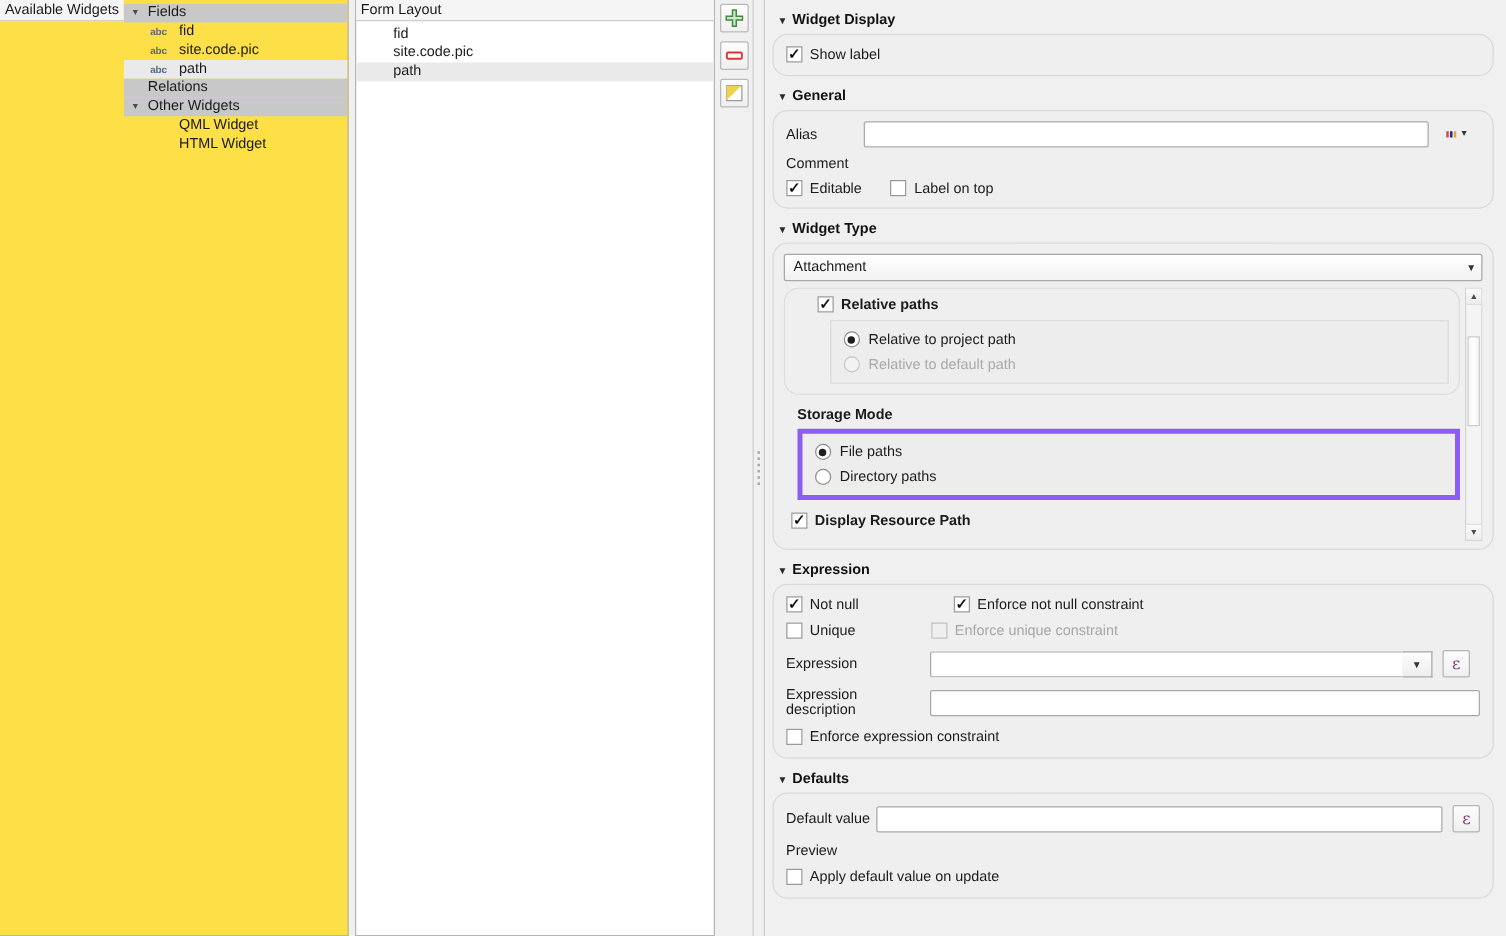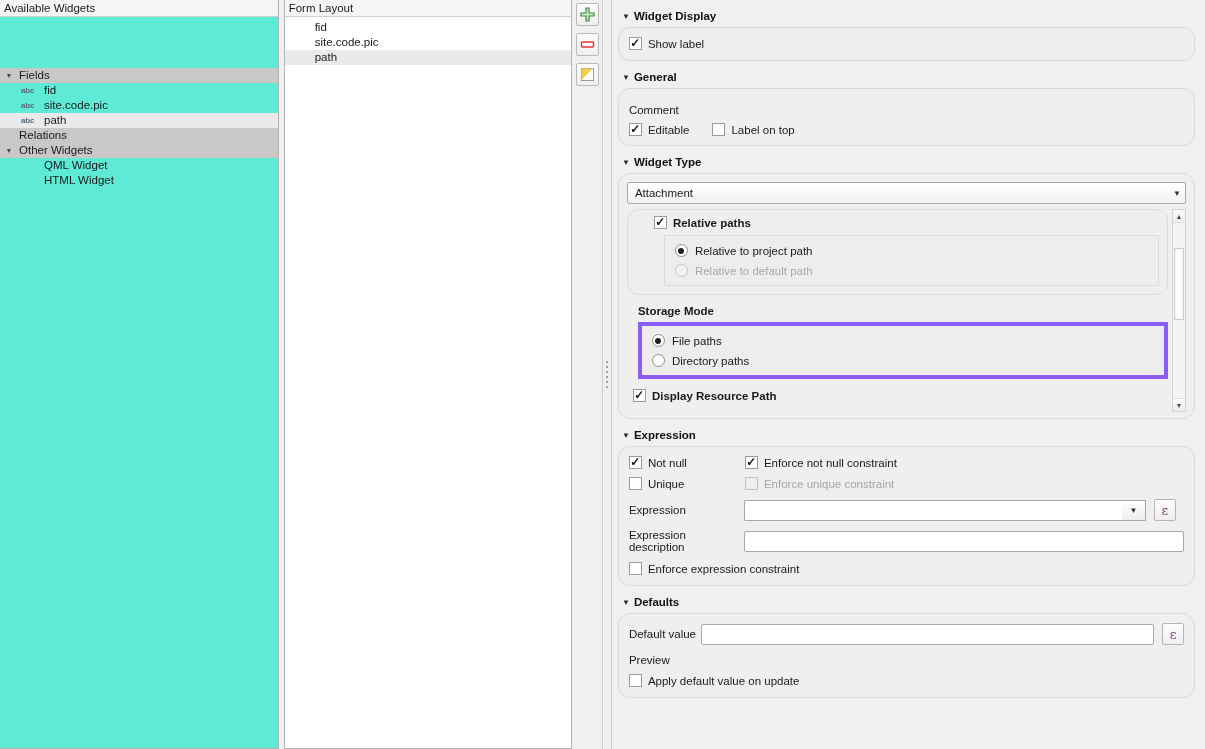--- a/index.html
+++ b/index.html
@@ -10,24 +10,24 @@
     font-family: "Liberation Sans", sans-serif;
     font-size: 11.5px;
     color: #1a1a1a;
     overflow: hidden;
   }
   .app { position: relative; width: 1205px; height: 749px; display: flex; }
 
   
   .avail-panel {
     width: 281px; height: 749px;
-    background: #5eead4;
+    background: #fde047;
     border: 1px solid #b4b4b4;
     border-top: none; border-left: none;
-    display: flex; flex-direction: column; gap: 48px;
+    display: flex; flex-direction: row;
   }
   .panel-head {
     height: 17px; line-height: 16px;
     padding: 0 4px;
     background: #f5f5f5;
     border-bottom: 1px solid #cfcfcf;
     font-size: 11.5px; color: #1a1a1a;
     flex: 0 0 auto;
   }
   .tree { flex: 1 1 auto; overflow: hidden; padding-top: 3px; }
@@ -319,20 +319,30 @@
         <span class="cb on"></span>
         <span class="cb-label">Show label</span>
       </div>
     </div>
 
     <div class="sec-head">
       <span class="tri">▼</span>
       <span>General</span>
     </div>
     <div class="sec-body" style="padding:8px 10px 9px 10px;">
+      <div class="row">
+        <span class="label" style="width:62px;">Alias</span>
+        <input class="tinput" style="width: 452px;" type="text" placeholder="">
+        <span class="dots-btn" style="margin-left:12px;">
+          <i style="background:#d34a4a"></i>
+            <i style="background:#2a2a8c"></i>
+            <i style="background:#e0a53a"></i>
+          <span style="font-size:7px;color:#333;margin-left:2px;">▼</span>
+        </span>
+      </div>
       <div class="row" style="margin-top:7px;">
         <span class="label">Comment</span>
       </div>
       <div class="row" style="margin-top:7px;align-items:center;">
         <span class="cb on"></span>
         <span class="cb-label">Editable</span>
         <span class="cb off" style="margin-left:23px;"></span>
         <span class="cb-label">Label on top</span>
       </div>
     </div>
@@ -394,21 +404,21 @@
       </div>
     </div>
 
     <div class="sec-head">
       <span class="tri">▼</span>
       <span>Expression</span>
     </div>
     <div class="sec-body" style="padding:9px 10px 10px 10px;">
       <div class="row">
         <span class="cb on"></span>
-        <span class="cb-label" style="width:97px;">Not null</span>
+        <span class="cb-label" style="width:115px;">Not null</span>
         <span class="cb on"></span>
         <span class="cb-label">Enforce not null constraint</span>
       </div>
       <div class="row" style="margin-top:8px;">
         <span class="cb off"></span>
         <span class="cb-label" style="width:97px;">Unique</span>
         <span class="cb dis"></span>
         <span class="cb-label dis">Enforce unique constraint</span>
       </div>
       <div class="row" style="margin-top:9px;">

